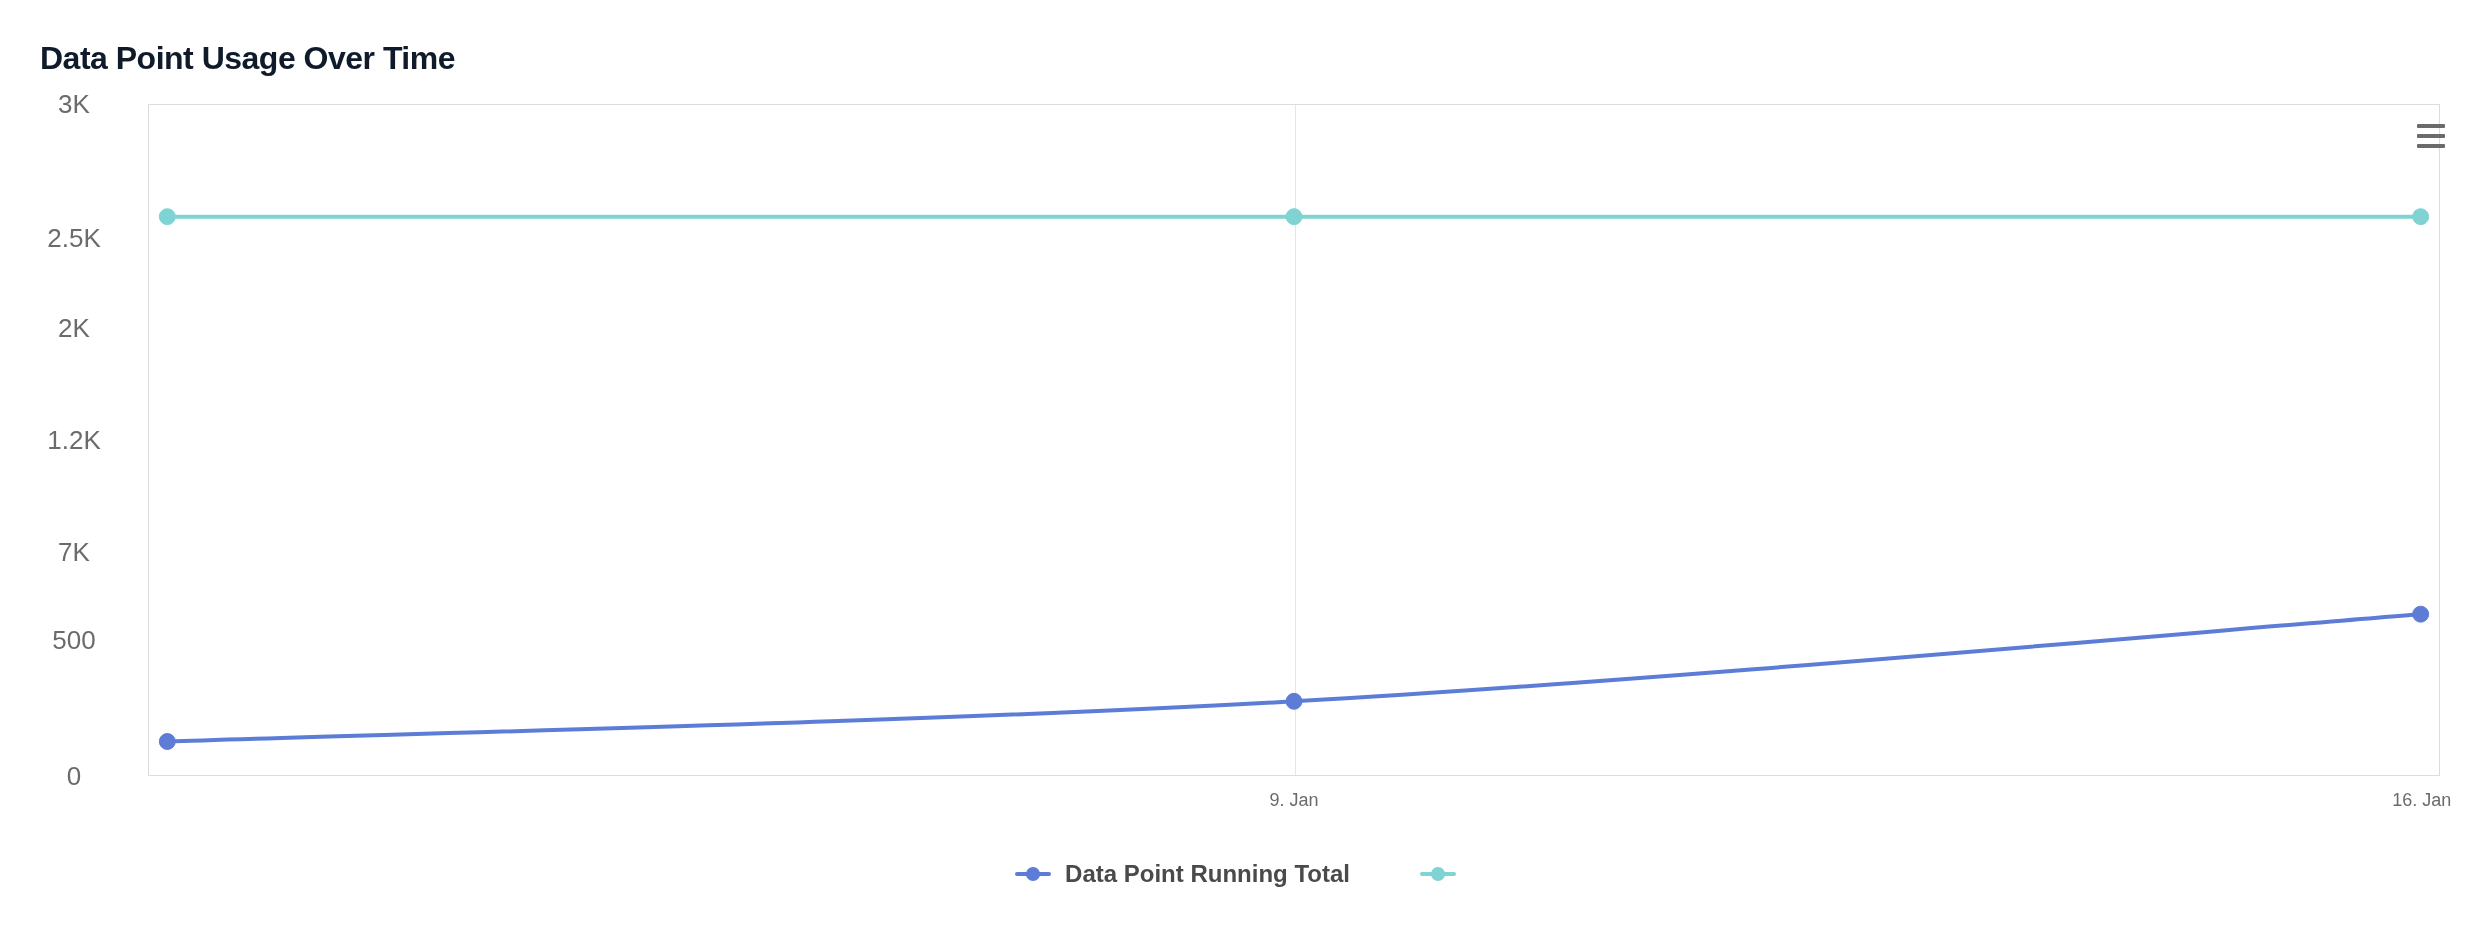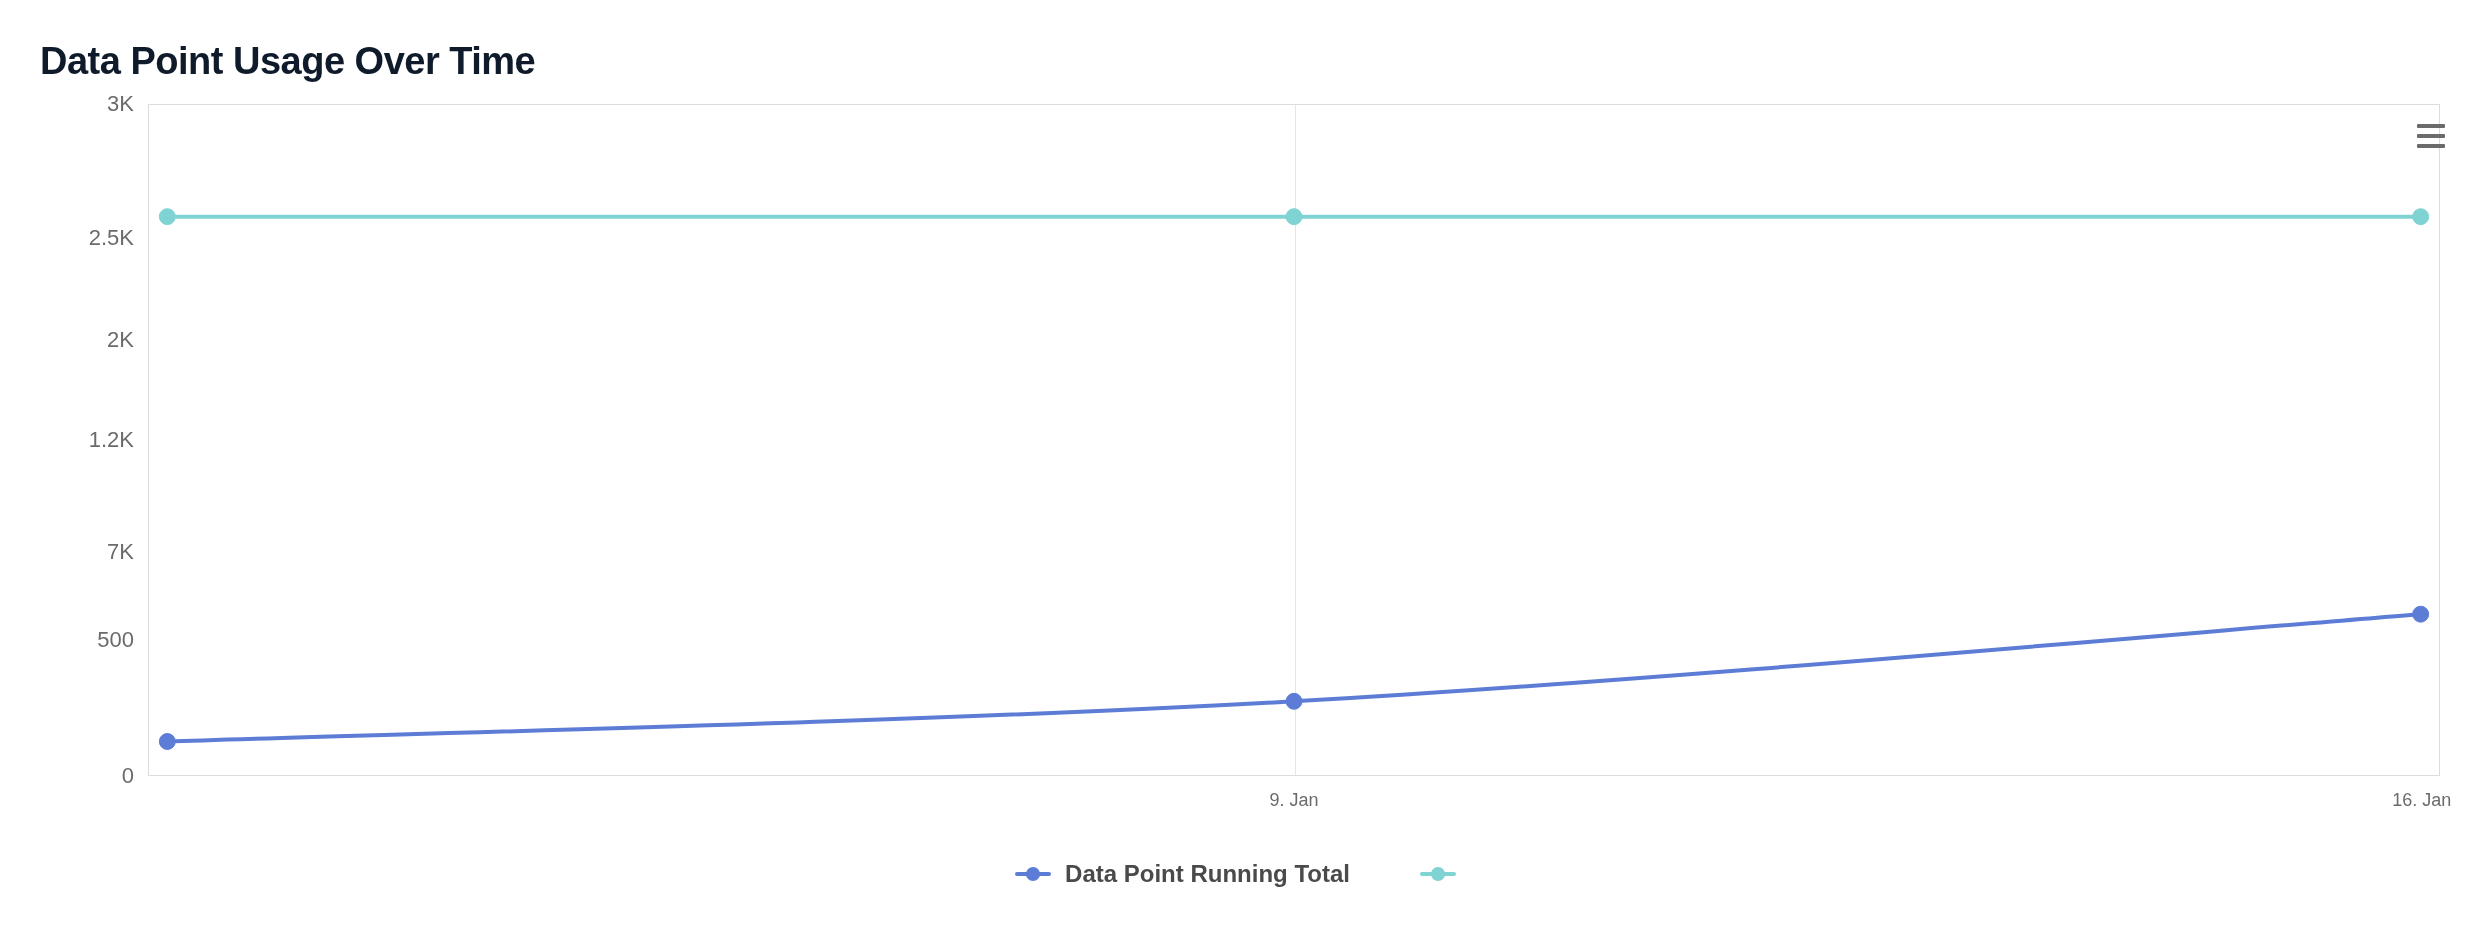--- a/index.html
+++ b/index.html
@@ -9,21 +9,21 @@
     background: #ffffff;
     color: #1a1a1a;
     width: 2471px;
     height: 926px;
     position: relative;
   }
   .title {
     position: absolute;
     left: 40px;
     top: 40px;
-    font-size: 38px;
+    font-size: 32px;
     font-weight: 700;
     letter-spacing: -0.5px;
     color: #0f1b2a;
   }
   .plot-area {
     position: absolute;
     left: 148px;
     top: 104px;
     width: 2292px;
     height: 672px;
@@ -41,24 +41,24 @@
     position: absolute;
     left: 0;
     top: 104px;
     width: 148px;
     height: 672px;
   }
   .y-tick-label {
     position: absolute;
     right: 14px;
     transform: translateY(-50%);
-    font-size: 22px;
+    font-size: 26px;
     color: #6b6b6b;
     font-weight: 400;
-    text-align: right;
+    text-align: center;
     width: 120px;
   }
   .x-axis-labels {
     position: absolute;
     left: 148px;
     top: 790px;
     width: 2292px;
     height: 40px;
   }
   .x-tick-label {
@@ -151,21 +151,21 @@
 </head>
 <body>
 
 <div class="title">Data Point Usage Over Time</div>
 
 <div class="y-axis">
     <div class="y-tick-label" style="top: 672px;">0</div>
     <div class="y-tick-label" style="top: 536px;">500</div>
     <div class="y-tick-label" style="top: 448px;">7K</div>
     <div class="y-tick-label" style="top: 336px;">1.2K</div>
-    <div class="y-tick-label" style="top: 236px;">2K</div>
+    <div class="y-tick-label" style="top: 224px;">2K</div>
     <div class="y-tick-label" style="top: 112px; margin-top: 22px;">2.5K</div>
     <div class="y-tick-label" style="top: 0px;">3K</div>
   </div>
 
 <div class="plot-area">
     <div class="x-mid-tick" style="left: 1146px;"></div>
   <svg class="chart-svg" viewBox="0 0 2292 672" preserveAspectRatio="none">
       <path d="M 18.336000000000002 638.4 C 206.28 631.68, 770.1120000000001 619.36, 1146 598.08 C 1521.888 576.8000000000001, 2085.72 525.28, 2273.6639999999998 510.72" class="series-line" stroke="#5c7cd6"></path>
       <circle cx="18.336000000000002" cy="638.4" r="8" fill="#5c7cd6" stroke="#5c7cd6"></circle>
       <circle cx="1146" cy="598.08" r="8" fill="#5c7cd6" stroke="#5c7cd6"></circle>

